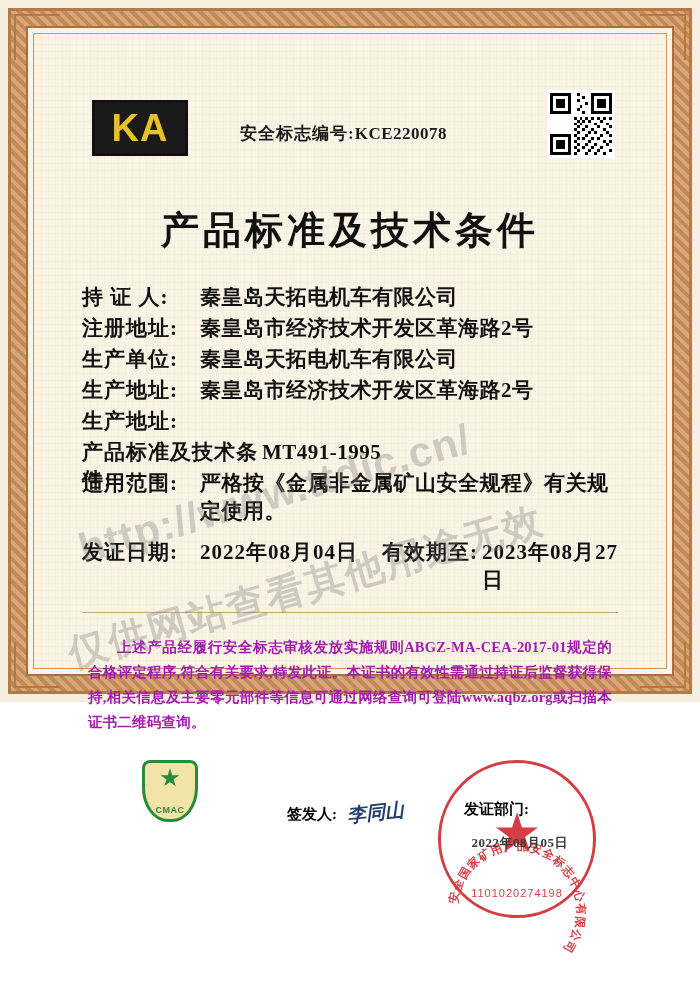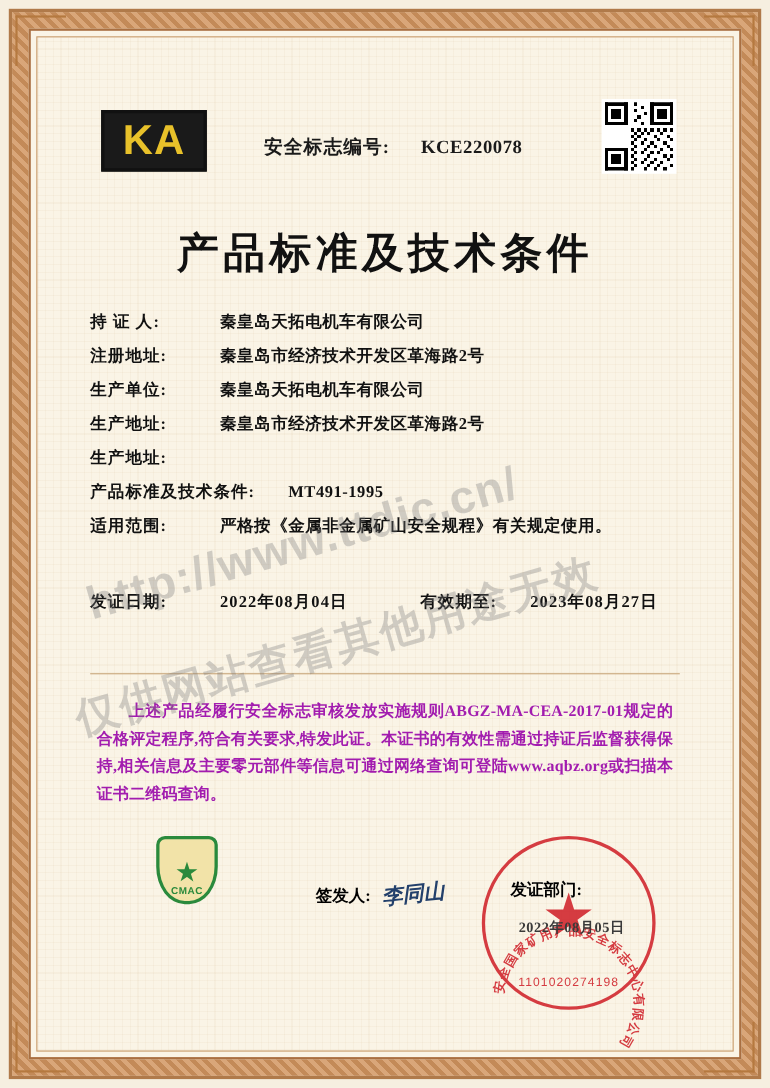--- a/index.html
+++ b/index.html
@@ -11,21 +11,21 @@
     width: 700px;
     height: 989px;
     font-family: "Liberation Serif", "DejaVu Serif", serif;
     overflow: hidden;
   }
 
   
   .certificate {
     position: relative;
     width: 700px;
-    height: 989px;
+    height: 702px;
     background: #f6efe0;
     box-sizing: border-box;
   }
 
   
   .band-outer {
     position: absolute;
     inset: 8px;
     border: 3px solid #b07a4a;
     background:
@@ -104,21 +104,20 @@
     line-height: 1;
   }
 
   
   .cert-no-row {
     position: absolute;
     left: 200px;
     top: 82px;
     display: flex;
     align-items: baseline;
-    gap: 28px;
     font-size: 17px;
     color: #1a1a1a;
     font-weight: bold;
     letter-spacing: 1px;
   }
   .cert-no-row .value {
     font-family: "Liberation Serif", serif;
     letter-spacing: 0.5px;
   }
 
@@ -148,21 +147,21 @@
     color: #111;
     font-family: "DejaVu Serif", "Liberation Serif", serif;
   }
 
   
   .fields {
     position: absolute;
     top: 243px;
     left: 42px;
     right: 42px;
-    font-size: 15px;
+    font-size: 21px;
     color: #111;
   }
   .field-row {
     display: flex;
     align-items: baseline;
     height: 31px;
   }
   .field-label {
     width: 118px;
     flex: none;
@@ -239,20 +238,21 @@
     line-height: 1;
     margin-bottom: 2px;
     font-weight: bold;
   }
   .cmac-badge .cmac-label {
     font-family: "Liberation Sans", sans-serif;
     font-size: 9px;
     font-weight: bold;
     color: #2a8a3c;
     letter-spacing: 0.5px;
+    margin-top: 16px;
   }
 
   .signer {
     position: absolute;
     left: 205px;
     top: 48px;
     display: flex;
     align-items: baseline;
     gap: 10px;
     font-size: 15px;

